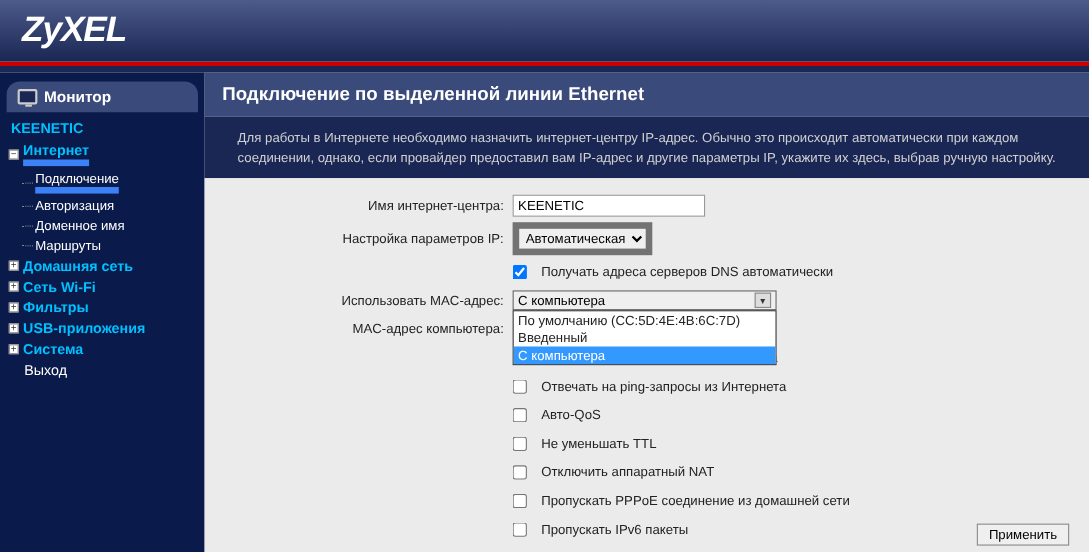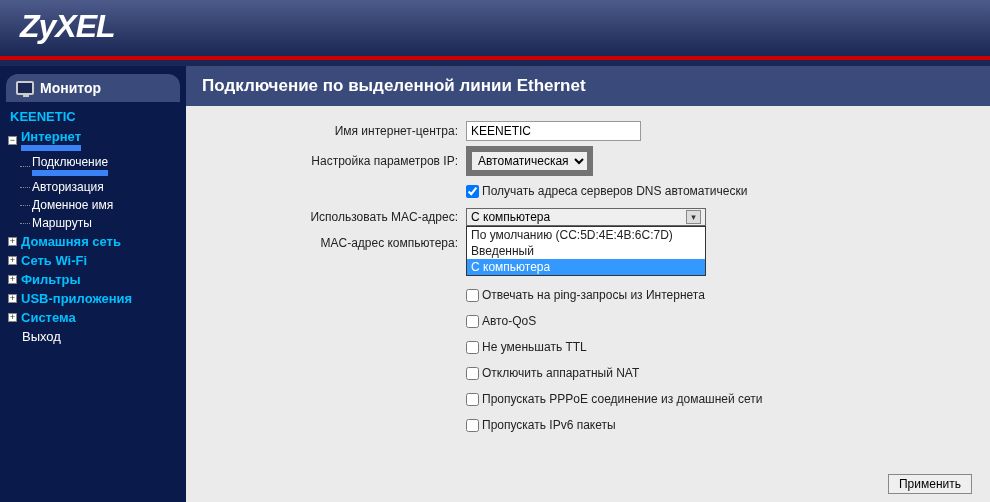--- a/index.html
+++ b/index.html
@@ -35,21 +35,21 @@
 .main-header { background: #3a4a7a; padding: 10px 16px; }
 .main-title { color: #fff; font-size: 17px; font-weight: bold; }
 .main-desc { background: #1a2755; color: #d0d0d0; padding: 10px 30px; font-size: 12px; line-height: 1.5; }
 
 .form-area { background: #ebebeb; padding: 14px 20px 8px 20px; flex: 1; position: relative; }
 .form-row { display: flex; align-items: center; margin-bottom: 4px; min-height: 22px; }
 .form-label { width: 260px; text-align: right; padding-right: 8px; color: #222; }
 .form-control { flex: 1; }
 .form-control input[type="text"] { border: 1px solid #999; padding: 2px 4px; font-size: 12px; width: 175px; background: #fff; }
 .form-control select { border: 6px solid #737373; padding: 1px 2px; font-size: 12px; background: #efefef; }
-.form-control label { color: #222; display: flex; align-items: center; gap: 3px; }
+.form-control label { color: #222; display: flex; align-items: center; gap: 13px; }
 .form-control input[type="checkbox"] { margin: 0; width: 13px; height: 13px; }
 
 .mac-select-wrap { position: relative; display: inline-block; width: 240px; }
 .mac-select-display { border: 1px solid #666; background: #efefef; padding: 1px 4px; font-size: 12px; width: 240px; display: flex; justify-content: space-between; align-items: center; height: 18px; }
 .mac-select-arrow { font-size: 9px; color: #333; background: #ddd; border: 1px solid #888; width: 15px; height: 14px; display: flex; align-items: center; justify-content: center; }
 .mac-dropdown { position: absolute; top: 18px; left: 0; width: 240px; background: #fff; border: 1px solid #333; z-index: 10; }
 .mac-option { padding: 1px 4px; font-size: 12px; color: #222; cursor: default; }
 .mac-option.selected { background: #3399ff; color: #fff; }
 
 .apply-btn { position: absolute; right: 18px; bottom: 8px; border: 1px solid #888; background: #efefef; padding: 2px 10px; font-size: 12px; cursor: pointer; }
@@ -114,20 +114,21 @@
       <div class="nav-item white spacer-item">
         <a>Выход</a>
       </div>
     </div>
   </div>
 
   <div class="main">
     <div class="main-header">
       <div class="main-title">Подключение по выделенной линии Ethernet</div>
     </div>
+    <div class="main-desc">Для работы в Интернете необходимо назначить интернет-центру IP-адрес. Обычно это происходит автоматически при каждом соединении, однако, если провайдер предоставил вам IP-адрес и другие параметры IP, укажите их здесь, выбрав ручную настройку.</div>
 
     <div class="form-area">
 
       <div class="form-row">
         <div class="form-label">Имя интернет-центра:</div>
         <div class="form-control">
           <input type="text" value="KEENETIC" style="">
         </div>
       </div>
 

